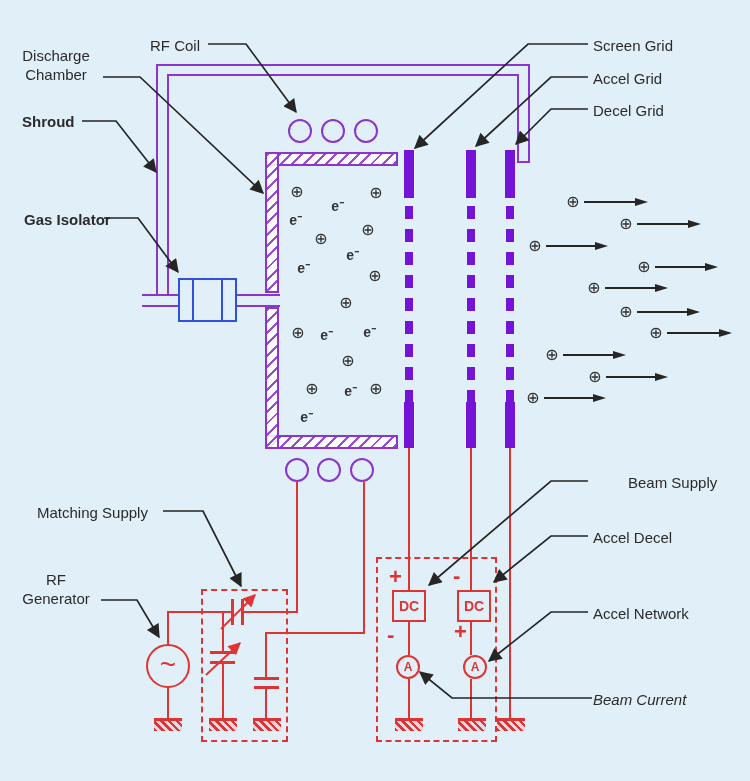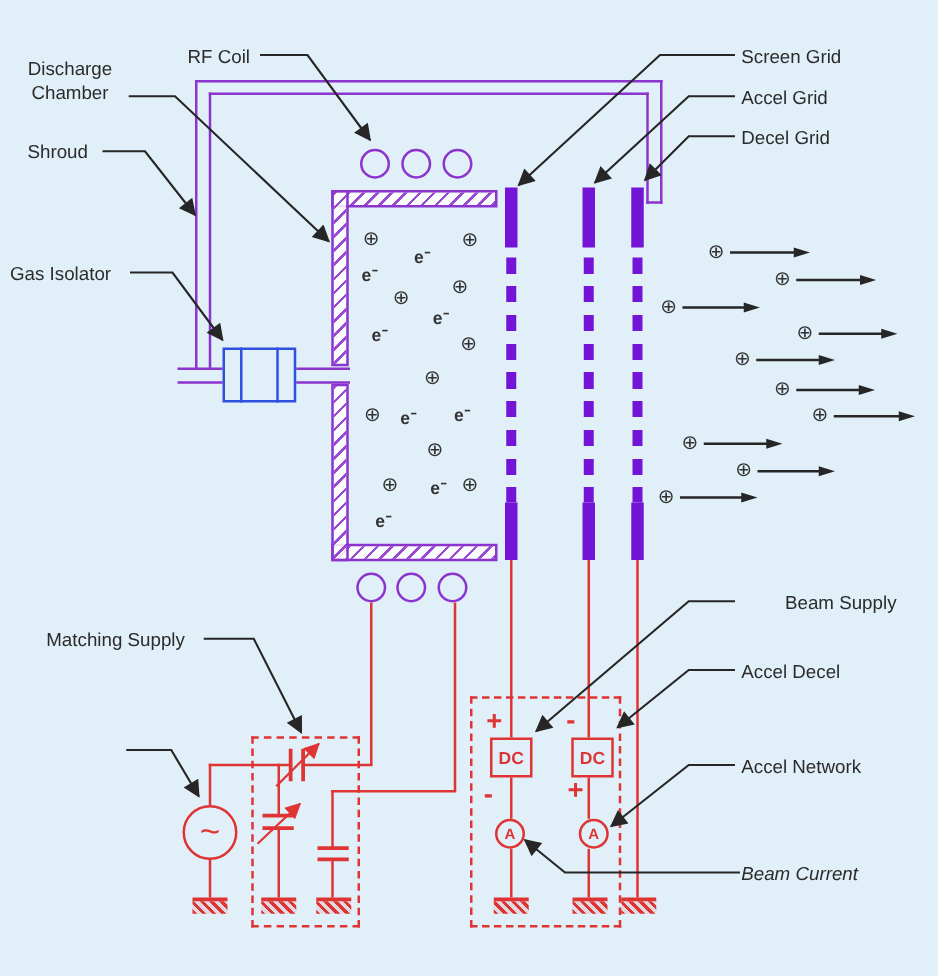--- a/index.html
+++ b/index.html
@@ -193,26 +193,28 @@
   <div class="gnd" style="left:154px;top:718px;"></div>
   <div class="gnd" style="left:209px;top:718px;"></div>
   <div class="gnd" style="left:253px;top:718px;"></div>
   <div class="gnd" style="left:395px;top:718px;"></div>
   <div class="gnd" style="left:458px;top:718px;"></div>
   <div class="gnd" style="left:497px;top:718px;"></div>
 
   <div class="label center" style="left:14px;top:46px;width:84px;">Discharge
 Chamber</div>
   <div class="label" style="left:150px;top:36px;text-align:center;">RF Coil</div>
-  <div class="label" style="left:22px;top:112px;">Shroud</div>
-  <div class="label" style="left:8px;top:210px;">Gas Isolator</div>
+  <div class="label" style="left:22px;top:112px;font-weight:bold;">Shroud</div>
+  <div class="label" style="left:24px;top:210px;font-weight:bold;">Gas Isolator</div>
   <div class="label" style="left:593px;top:36px;">Screen Grid</div>
   <div class="label" style="left:593px;top:69px;">Accel Grid</div>
   <div class="label" style="left:593px;top:101px;">Decel Grid</div>
   <div class="label" style="left:37px;top:503px;">Matching Supply</div>
+  <div class="label center" style="left:14px;top:570px;width:84px;">RF
+Generator</div>
   <div class="label" style="left:628px;top:473px;">Beam Supply</div>
   <div class="label" style="left:593px;top:528px;">Accel Decel</div>
   <div class="label" style="left:593px;top:604px;">Accel Network</div>
   <div class="label" style="left:593px;top:690px;font-style:italic;">Beam Current</div>
 
   <svg id="overlay" width="750" height="781" viewBox="0 0 750 781">
     <defs>
       <marker id="ab" viewBox="0 0 10 10" refX="9" refY="5" markerWidth="10" markerHeight="8" orient="auto">
         <path d="M0,0 L10,5 L0,10 z" fill="#262626"></path>
       </marker>

